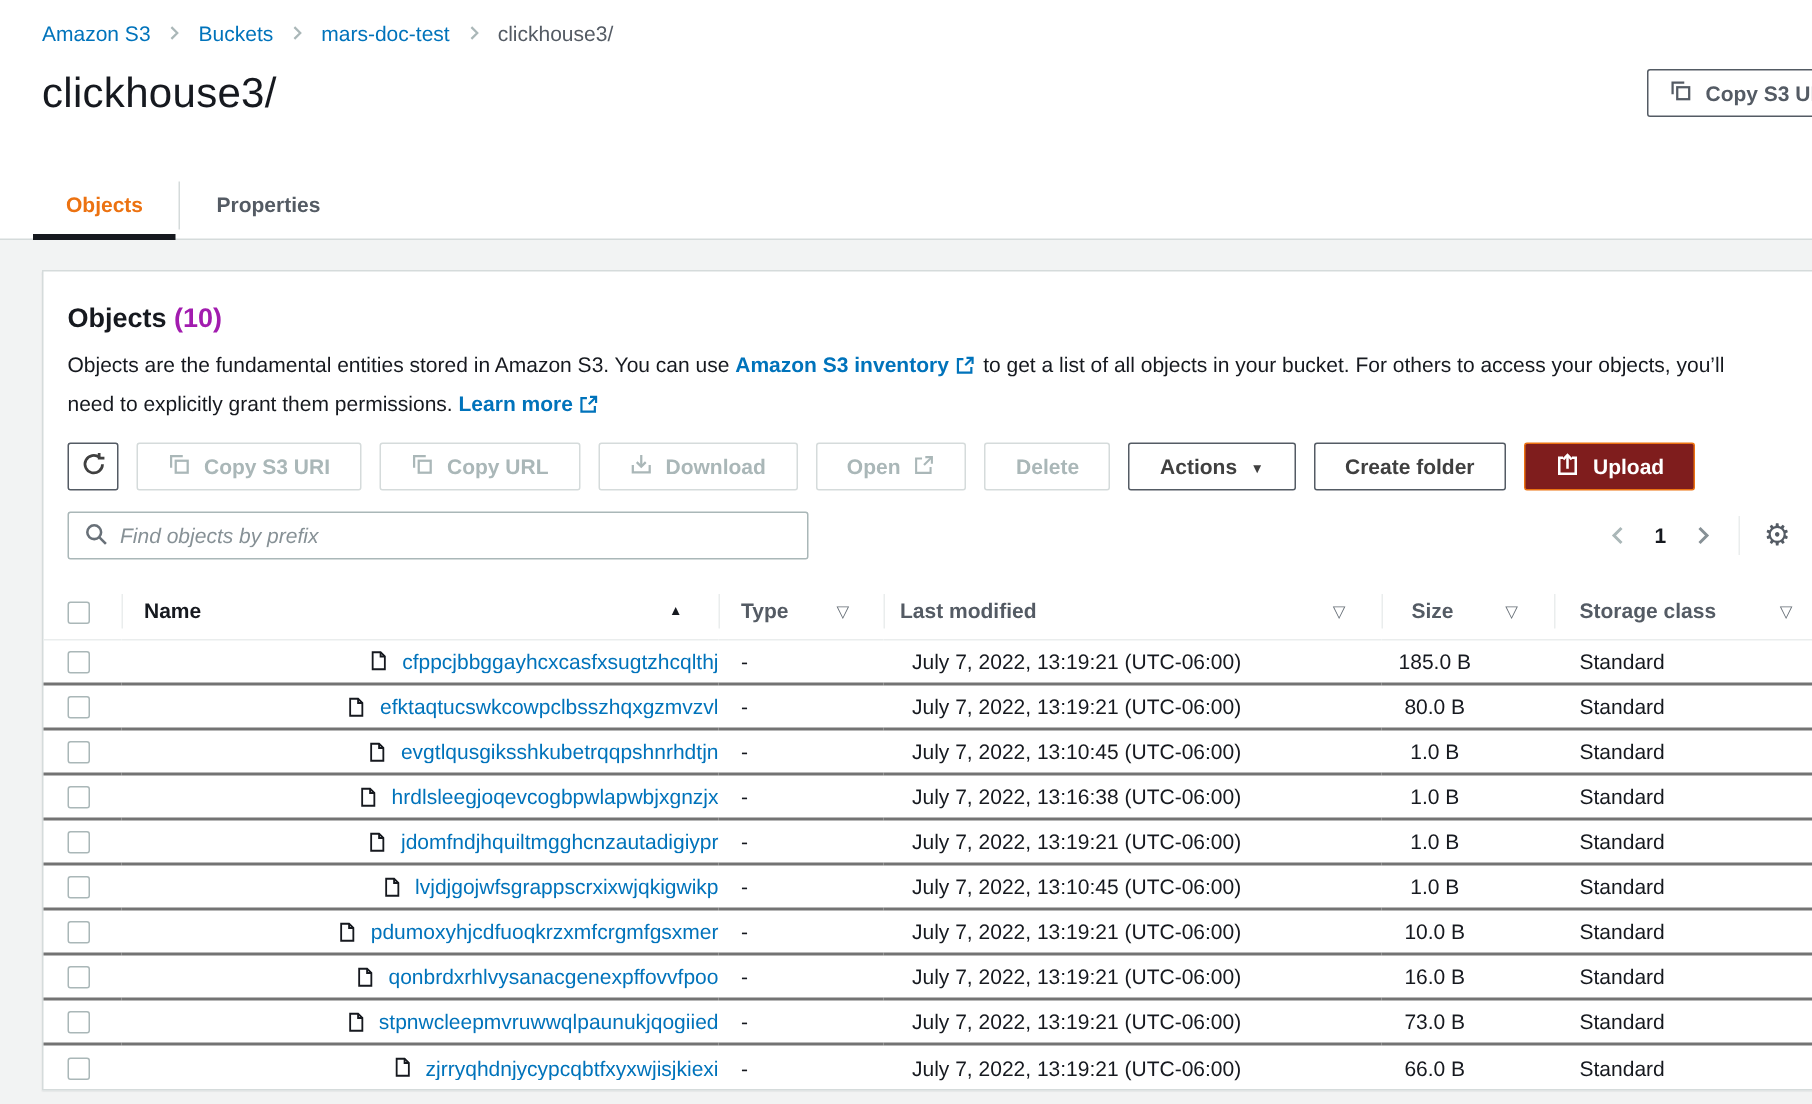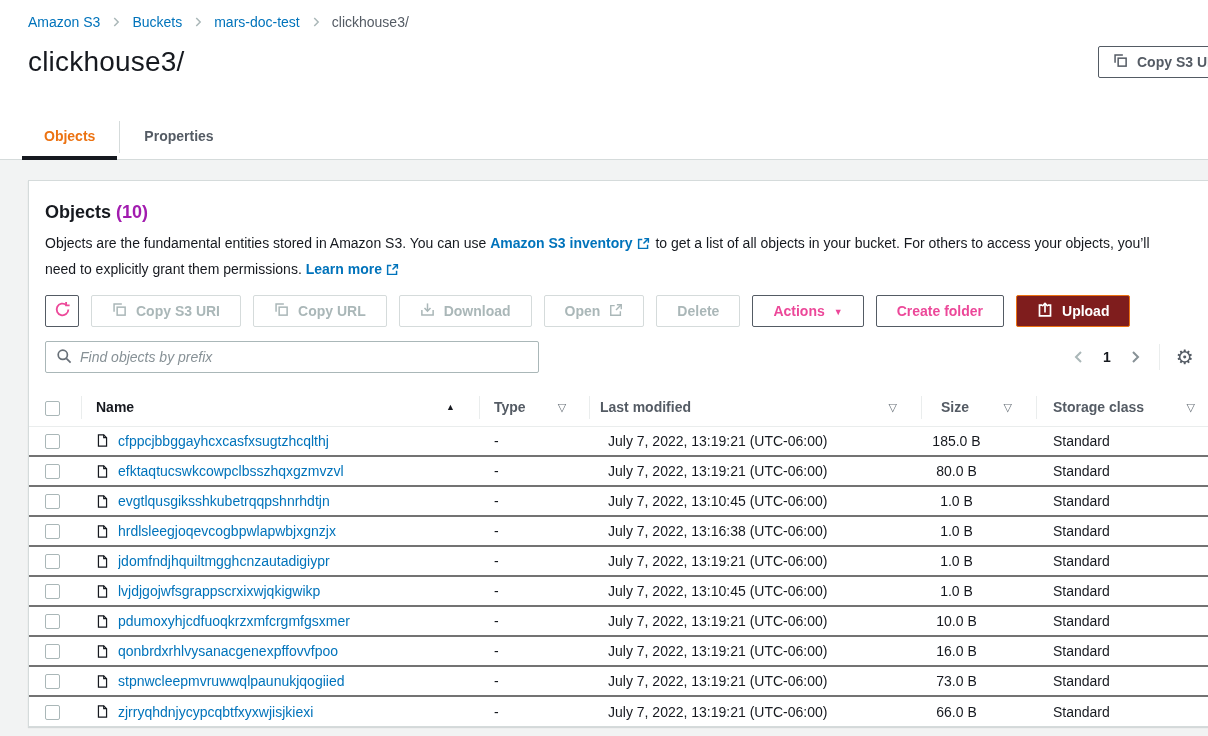--- a/index.html
+++ b/index.html
@@ -53,21 +53,21 @@
   .desc { margin-top: 8px; max-width: 1128px; font-size: 14px; line-height: 24px; color: #16191f; }
   .desc a { color: #0073bb; font-weight: 700; }
   .ext-ico { display: inline-block; vertical-align: -2px; margin: 0 2px 0 4px; }
 
   
   .toolbar { display: flex; align-items: center; gap: 12px; margin-top: 12px; }
   .btn {
     height: 32px; display: inline-flex; align-items: center; gap: 9px;
     padding: 0 20px; background: #fff;
     border: 1px solid #545b64; border-radius: 2px;
-    font-family: inherit; font-size: 14px; font-weight: 700; color: #ec4899; cursor: pointer;
+    font-family: inherit; font-size: 14px; font-weight: 700; color: #404040; cursor: pointer;
   }
   .btn.icon-only { width: 34px; padding: 0; justify-content: center; }
   .btn.disabled { color: #aab7b8; border-color: #d5dbdb; cursor: default; }
   .btn.primary { background: #7f1d1d; border-color: #ec7211; color: #ffffff; }
   .caret { font-size: 9px; line-height: 1; transform: translateY(1px); }
 
   
   .search-row { position: relative; margin-top: 14px; height: 32px; }
   .search-box {
     width: 494px; height: 32px; background: #fff;
@@ -91,21 +91,21 @@
   th:not(:first-child)::before { content: ""; position: absolute; left: 0; top: 7px; bottom: 7px; width: 1px; background: #eaeded; }
   .th-inner { display: flex; align-items: center; justify-content: space-between; padding: 0 24px 0 15px; gap: 32px; }
   th.c-name { color: #16191f; }
   .sort-asc { font-size: 9px; color: #16191f; }
   .sort-none { font-size: 11px; color: #687078; font-weight: 400; }
 
   td { height: 30px; font-size: 14px; color: #16191f; border-top: 2px solid #737373; padding: 0 0 0 15px; }
   tbody tr:first-child td { border-top: none; }
   td.c-check, th.c-check { padding: 0 0 0 16px; }
   .checkbox { display: inline-block; width: 15px; height: 15px; border: 1px solid #aab7b8; border-radius: 2px; background: #fff; vertical-align: middle; cursor: pointer; }
-  .name-inner { display: flex; align-items: center; gap: 9px; }
+  .name-inner { display: flex; align-items: center; gap: 9px; justify-content: flex-end; }
   .obj-link { color: #0073bb; white-space: nowrap; overflow: hidden; }
   td.c-mod { padding-left: 19px; }
   td.c-size { text-align: center; padding: 0 44px 0 0; }
   td.c-storage { padding-left: 17px; }
   .file-icon { display: inline-flex; }
 </style>
 </head>
 <body>
 
 <div class="top">

